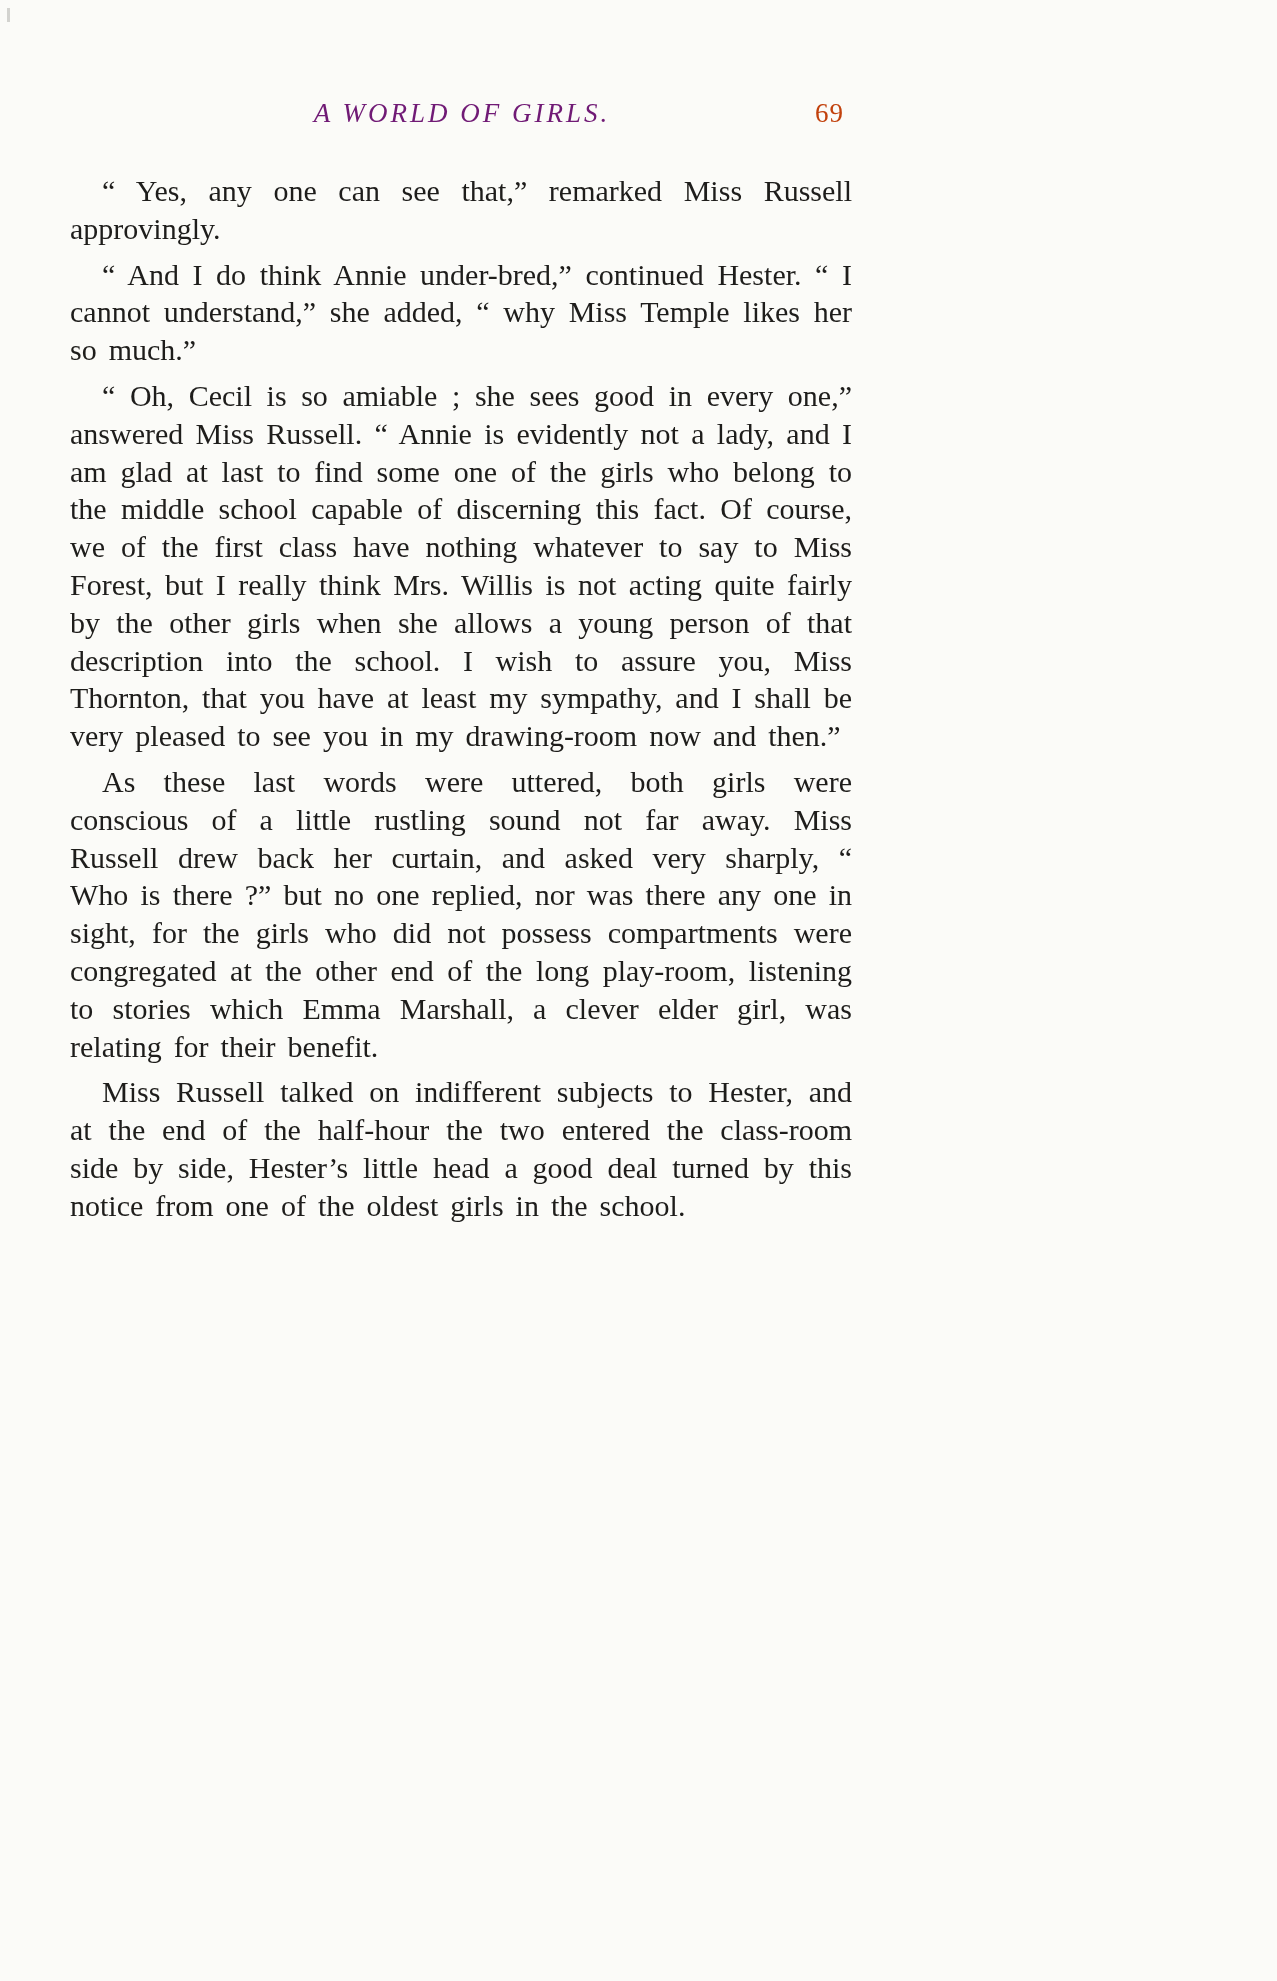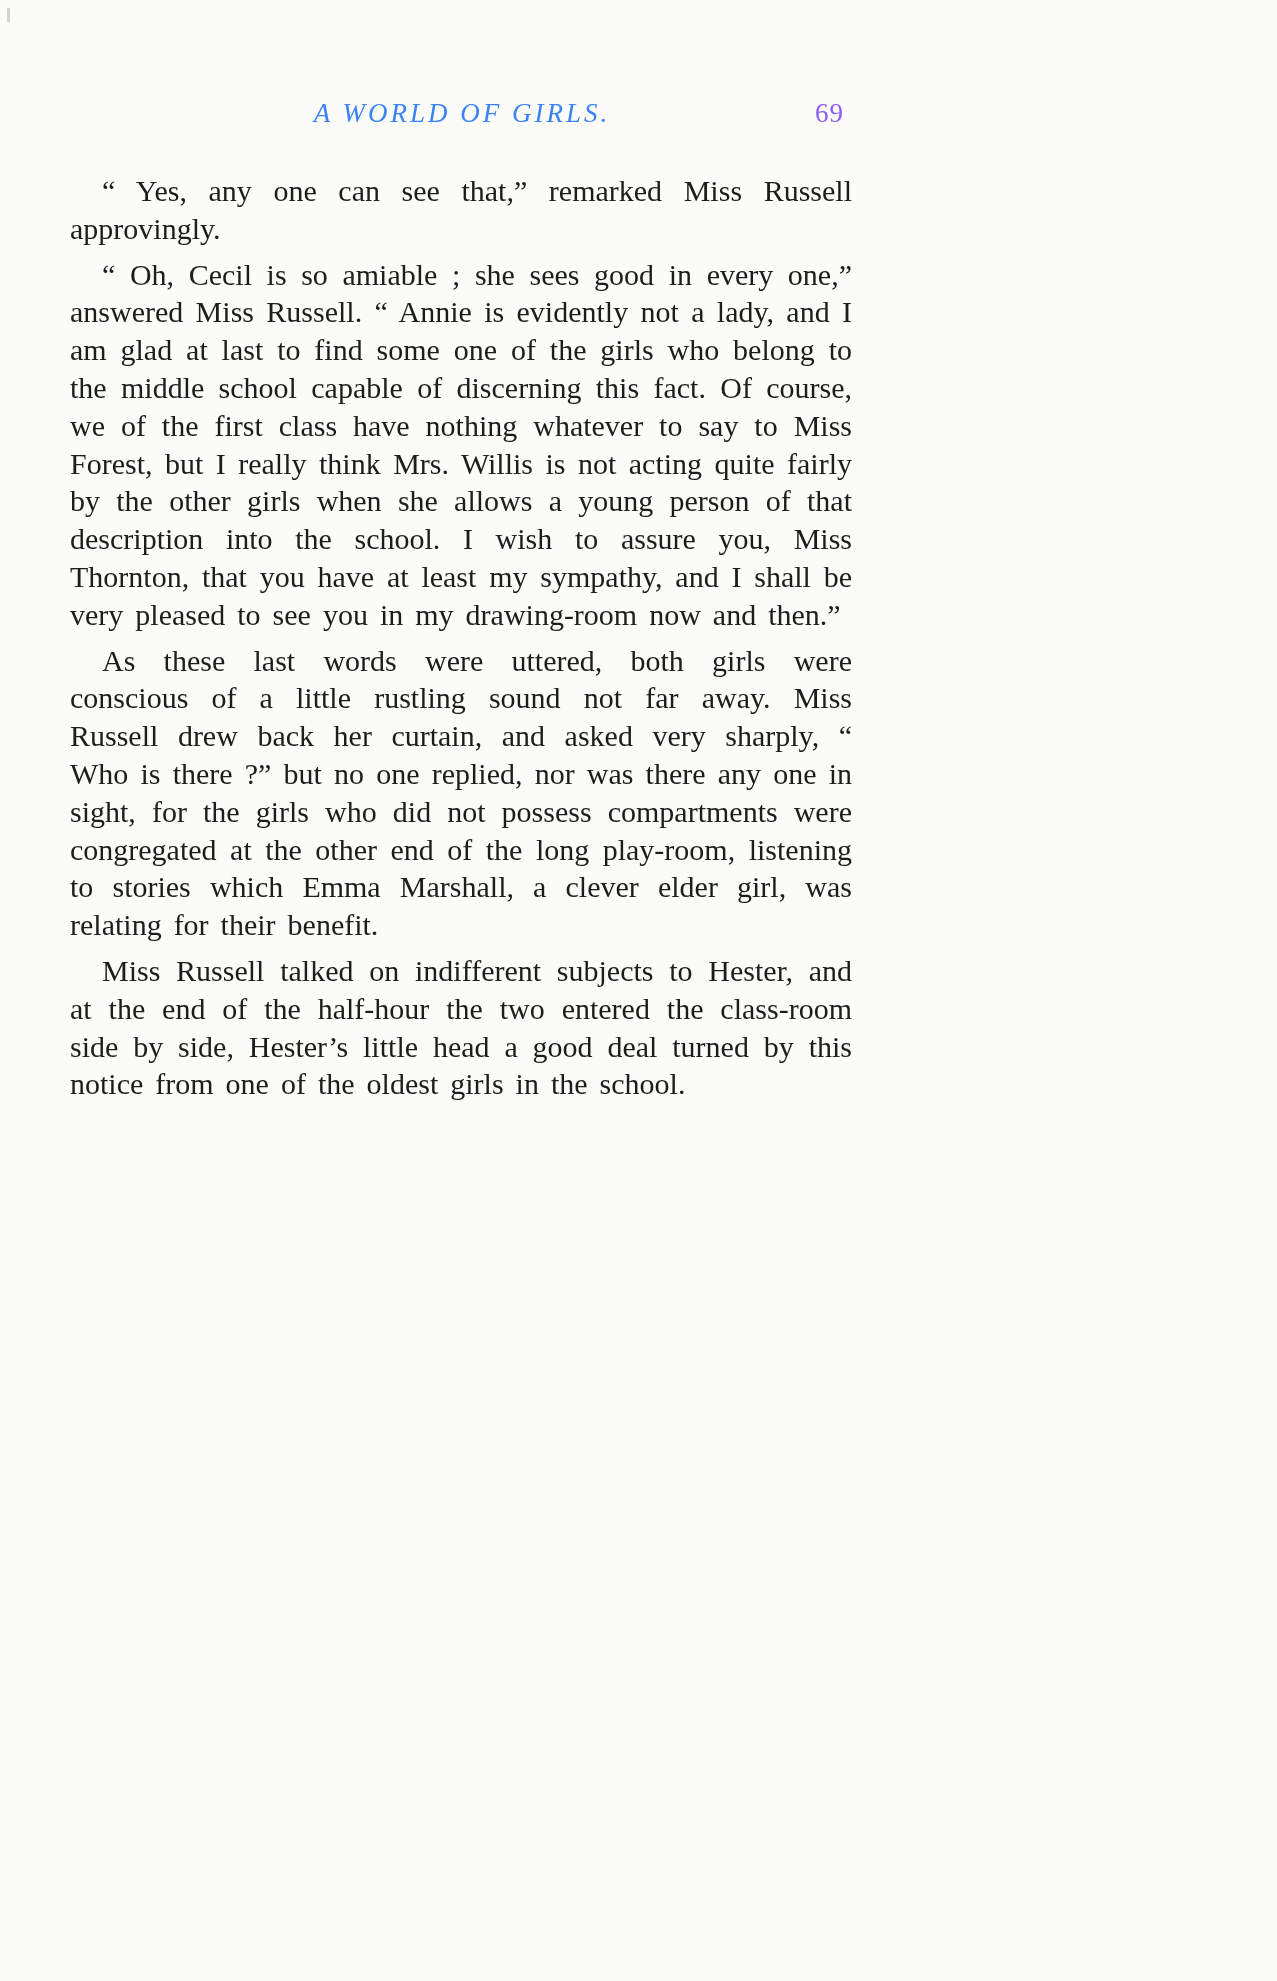--- a/index.html
+++ b/index.html
@@ -37,30 +37,30 @@
     width: 800px;
     height: 40px;
   }
 
   .header-title {
     display: block;
     text-align: center;
     font-style: italic;
     font-size: 27px;
     letter-spacing: 3px;
-    color: #3b82f6;
+    color: #701a75;
   }
 
   .page-number {
     position: absolute;
     right: 18px;
     top: 0;
     font-size: 27px;
     letter-spacing: 1px;
-    color: #8b5cf6;
+    color: #c2410c;
   }
 
   .text-block {
     position: absolute;
     top: 164px;
     left: 62px;
     width: 798px;
     font-size: 30px;
     line-height: 37.8px;
     text-align: justify;
@@ -80,18 +80,19 @@
 
   <span class="scan-speck"></span>
 
   <div class="running-header">
     <span class="header-title">A WORLD OF GIRLS.</span>
     <span class="page-number">69</span>
   </div>
 
   <div class="text-block">
     <p class="para">“ Yes, any one can see that,” remarked Miss Russell approvingly.</p>
+    <p class="para">“ And I do think Annie under-bred,” continued Hester. “ I cannot understand,” she added, “ why Miss Temple likes her so much.”</p>
     <p class="para">“ Oh, Cecil is so amiable ; she sees good in every one,” answered Miss Russell. “ Annie is evidently not a lady, and I am glad at last to find some one of the girls who belong to the middle school capable of discerning this fact. Of course, we of the first class have nothing whatever to say to Miss Forest, but I really think Mrs. Willis is not acting quite fairly by the other girls when she allows a young person of that description into the school. I wish to assure you, Miss Thornton, that you have at least my sympathy, and I shall be very pleased to see you in my drawing-room now and then.”</p>
     <p class="para">As these last words were uttered, both girls were conscious of a little rustling sound not far away. Miss Russell drew back her curtain, and asked very sharply, “ Who is there ?” but no one replied, nor was there any one in sight, for the girls who did not possess compartments were congregated at the other end of the long play-room, listening to stories which Emma Marshall, a clever elder girl, was relating for their benefit.</p>
     <p class="para">Miss Russell talked on indifferent subjects to Hester, and at the end of the half-hour the two entered the class-room side by side, Hester’s little head a good deal turned by this notice from one of the oldest girls in the school.</p>
   </div>
 
 </div>
 
 </body></html>

